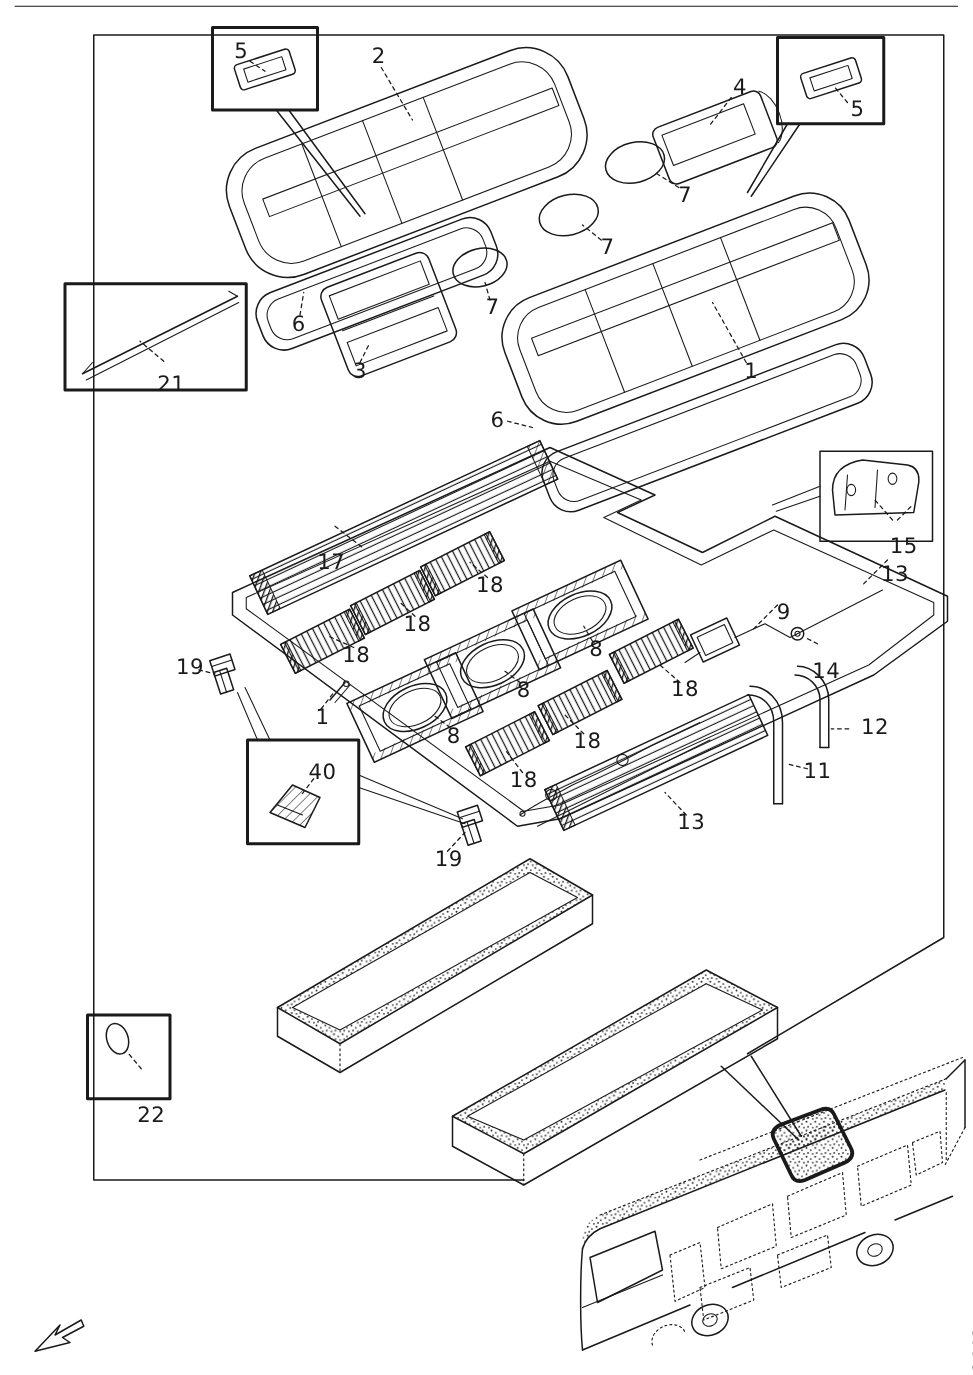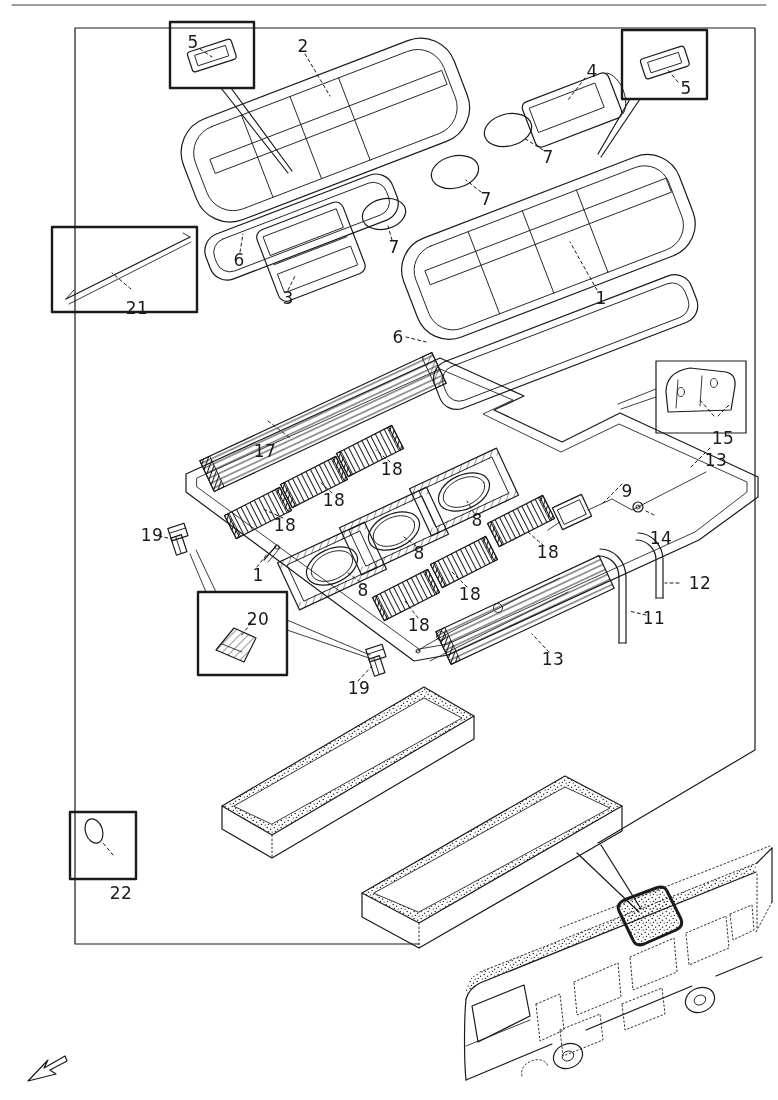--- a/index.html
+++ b/index.html
@@ -384,21 +384,21 @@
       <div class="callout" style="left: 661px; top: 518px; margin-top: 20px;">14</div>
       <div class="callout" style="left: 285px; top: 525px;">18</div>
       <div class="callout" style="left: 152px; top: 535px;">19</div>
       <div class="callout" style="left: 419px; top: 553px;">8</div>
       <div class="callout" style="left: 548px; top: 552px;">18</div>
       <div class="callout" style="left: 258px; top: 575px;">1</div>
       <div class="callout" style="left: 700px; top: 583px;">12</div>
       <div class="callout" style="left: 363px; top: 590px;">8</div>
       <div class="callout" style="left: 470px; top: 594px;">18</div>
       <div class="callout" style="left: 654px; top: 618px; text-align: right;">11</div>
-      <div class="callout" style="left: 258px; top: 619px;">20</div>
+      <div class="callout" style="left: 258px; top: 619px;">40</div>
       <div class="callout" style="left: 419px; top: 625px;">18</div>
       <div class="callout" style="left: 553px; top: 659px;">13</div>
       <div class="callout" style="left: 359px; top: 688px;">19</div>
       <div class="callout" style="left: 121px; top: 864px; margin-top: 29px;">22</div>
     </div>
 
 <div class="fig-num">396 146</div>
 
 </div>
 

